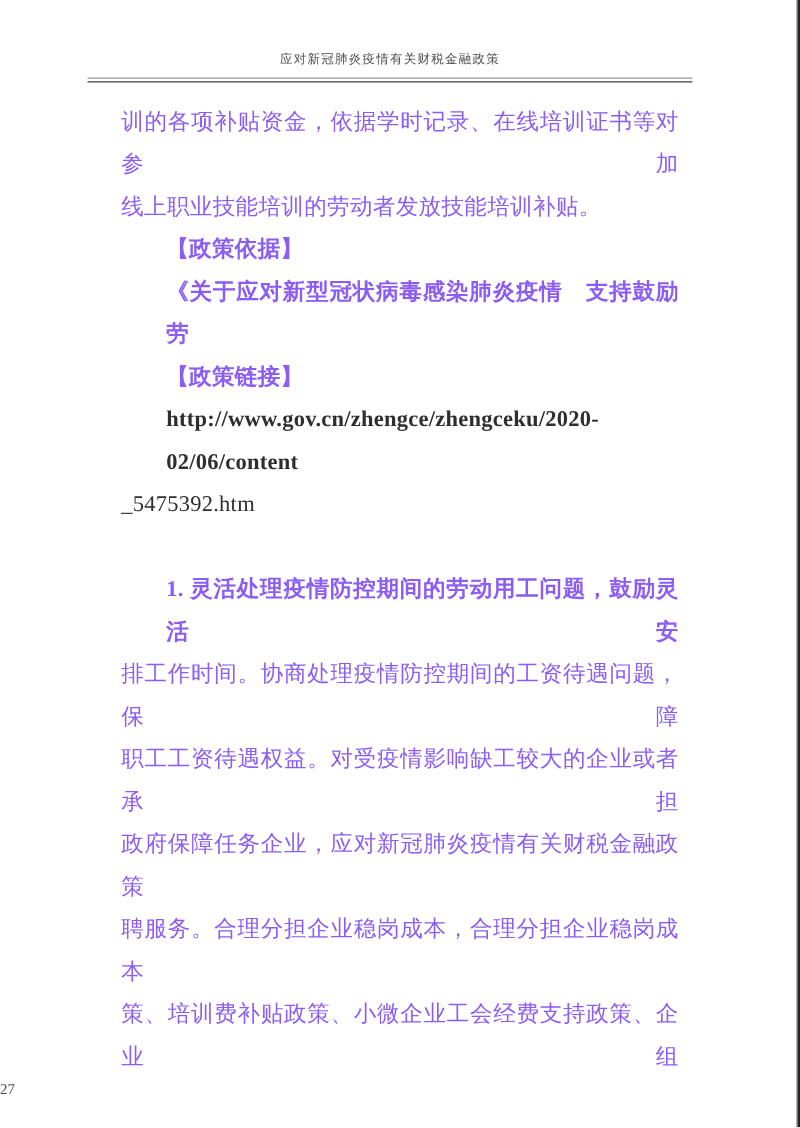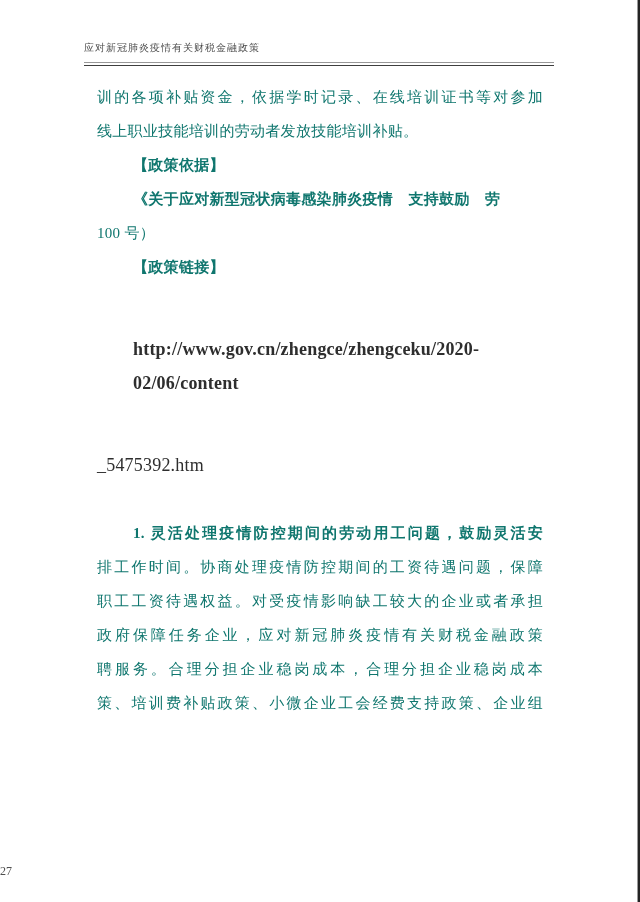--- a/index.html
+++ b/index.html
@@ -28,23 +28,23 @@
     position: absolute;
     top: 0;
     right: 2px;
     width: 1px;
     height: 100%;
     background: #9a9a9a;
   }
   .page-header {
     position: absolute;
     top: 40px;
-    left: 84px;
+    left: 70px;
     right: 86px;
-    text-align: left;
+    text-align: center;
   }
   .page-header-title {
     font-size: 10px;
     color: #4c4c4c;
     letter-spacing: 1px;
     line-height: 16px;
   }
   .header-rule {
     margin-top: 6px;
     height: 2px;
@@ -53,40 +53,39 @@
   }
   .document-body {
     position: absolute;
     top: 80px;
     left: 97px;
     right: 97px;
   }
   .line {
     min-height: 34px;
     line-height: 34px;
-    font-size: 15px;
-    color: #0f766e;
+    font-size: 18px;
+    color: #8b5cf6;
     text-align: justify;
     letter-spacing: 0.3px;
     white-space: pre-wrap;
   }
   .line.fill {
     text-align-last: justify;
   }
   .line.indent {
     padding-left: 36px;
     font-weight: bold;
   }
   .line.url {
     font-family: "Liberation Serif", "DejaVu Serif", serif;
     font-size: 18px;
     color: #2e2e2e;
     letter-spacing: 0.2px;
     text-align: left;
-    margin-top: 48px;
   }
   .line.spacer {
     height: 34px;
   }
   .page-number {
     position: absolute;
     top: 864px;
     left: 0;
     width: 100%;
     font-size: 12px;
@@ -102,21 +101,20 @@
   <div class="page-header">
     <div class="page-header-title">应对新冠肺炎疫情有关财税金融政策</div>
     <div class="header-rule"></div>
   </div>
 
   <div class="document-body">
       <div class="line fill">训的各项补贴资金，依据学时记录、在线培训证书等对参加</div>
       <div class="line">线上职业技能培训的劳动者发放技能培训补贴。</div>
       <div class="line indent">【政策依据】</div>
       <div class="line indent">《关于应对新型冠状病毒感染肺炎疫情　支持鼓励　劳</div>
-      <div class="line">100 号）</div>
       <div class="line indent">【政策链接】</div>
       <div class="line url indent">http://www.gov.cn/zhengce/zhengceku/2020-02/06/content</div>
       <div class="line url">_5475392.htm</div>
       <div class="line spacer"></div>
       <div class="line indent fill">1. 灵活处理疫情防控期间的劳动用工问题，鼓励灵活安</div>
       <div class="line fill">排工作时间。协商处理疫情防控期间的工资待遇问题，保障</div>
       <div class="line fill">职工工资待遇权益。对受疫情影响缺工较大的企业或者承担</div>
       <div class="line fill">政府保障任务企业，应对新冠肺炎疫情有关财税金融政策</div>
       <div class="line fill">聘服务。合理分担企业稳岗成本，合理分担企业稳岗成本</div>
       <div class="line fill">策、培训费补贴政策、小微企业工会经费支持政策、企业组</div>

